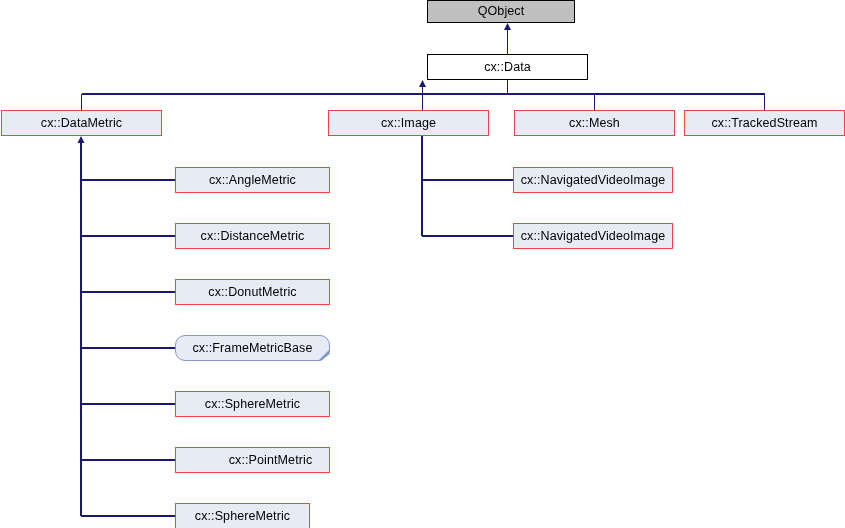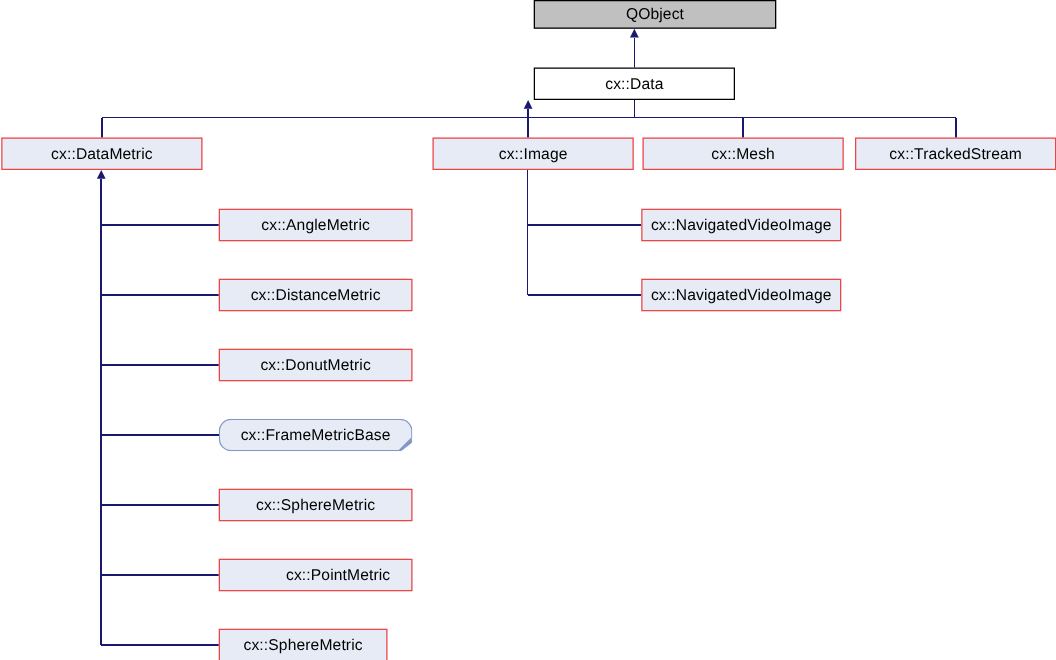--- a/index.html
+++ b/index.html
@@ -87,30 +87,30 @@
       <line x1="81" y1="236" x2="175" y2="236" stroke="#191970" stroke-width="1.4" shape-rendering="crispEdges"></line>
       <line x1="81" y1="292" x2="175" y2="292" stroke="#191970" stroke-width="1.4" shape-rendering="crispEdges"></line>
       <line x1="81" y1="348" x2="175" y2="348" stroke="#191970" stroke-width="1.4" shape-rendering="crispEdges"></line>
       <line x1="81" y1="404" x2="175" y2="404" stroke="#191970" stroke-width="1.4" shape-rendering="crispEdges"></line>
       <line x1="81" y1="460" x2="175" y2="460" stroke="#191970" stroke-width="1.4" shape-rendering="crispEdges"></line>
       <line x1="81" y1="516" x2="175" y2="516" stroke="#191970" stroke-width="1.4" shape-rendering="crispEdges"></line>
       <line x1="422" y1="136" x2="422" y2="236" stroke="#191970" stroke-width="1.4" shape-rendering="crispEdges"></line>
       <line x1="422" y1="180" x2="513" y2="180" stroke="#191970" stroke-width="1.4" shape-rendering="crispEdges"></line>
       <line x1="422" y1="236" x2="513" y2="236" stroke="#191970" stroke-width="1.4" shape-rendering="crispEdges"></line>
     </svg>
-<div class="node node-root" style="left: 427px; top: 0px; width: 194px; height: 23px;">
+<div class="node node-root" style="left: 427px; top: 0px; width: 148px; height: 23px;">
       <span class="node-label">QObject</span>
     </div>
     <div class="node node-base" style="left: 427px; top: 54px; width: 161px; height: 26px;">
       <span class="node-label">cx::Data</span>
     </div>
     <div class="node node-derived" style="left: 1px; top: 110px; width: 161px; height: 26px;">
       <span class="node-label">cx::DataMetric</span>
     </div>
-    <div class="node node-derived" style="left: 346px; top: 110px; width: 161px; height: 26px;">
+    <div class="node node-derived" style="left: 328px; top: 110px; width: 161px; height: 26px;">
       <span class="node-label">cx::Image</span>
     </div>
     <div class="node node-derived" style="left: 514px; top: 110px; width: 161px; height: 26px;">
       <span class="node-label">cx::Mesh</span>
     </div>
     <div class="node node-derived" style="left: 684px; top: 110px; width: 161px; height: 26px;">
       <span class="node-label">cx::TrackedStream</span>
     </div>
     <div class="node node-derived" style="left: 175px; top: 167px; width: 155px; height: 26px;">
       <span class="node-label">cx::AngleMetric</span>

